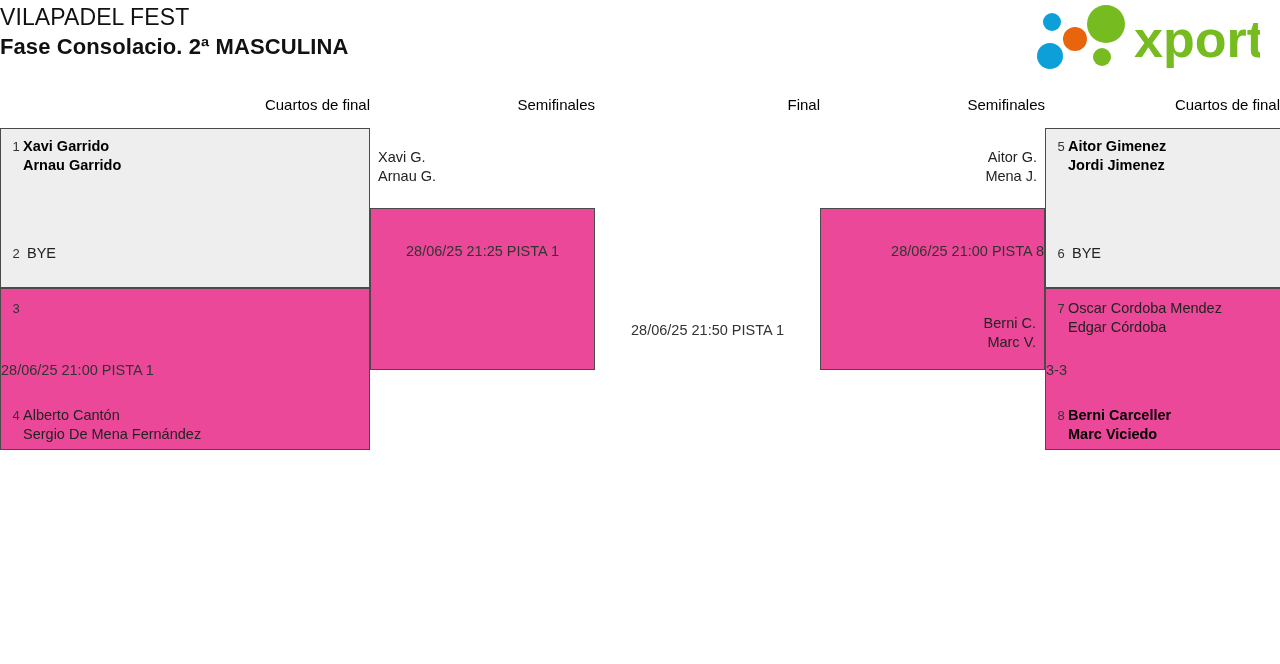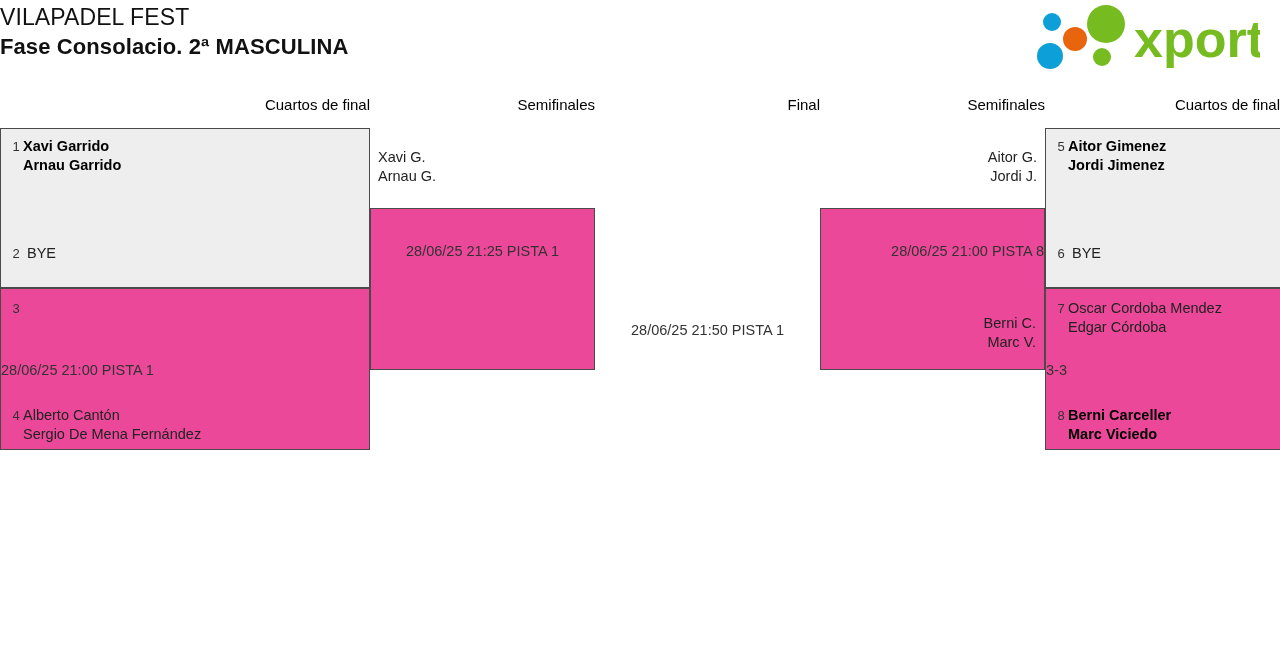--- a/index.html
+++ b/index.html
@@ -114,21 +114,21 @@
     <div class="meta" style="left:0px; top:34px; width:100%; text-align:center;">28/06/25 21:25 PISTA 1</div>
   </div>
 
   <div class="mbox noborder" style="left:595px; top:310px; width:225px; height:42px;">
     <div class="meta" style="left:0px; top:12px; width:100%; text-align:center;">28/06/25 21:50 PISTA 1</div>
   </div>
 
   <div class="mbox noborder" style="left:820px; top:140px; width:225px; height:60px;">
     <div class="names rt" style="position:absolute; right:8px; top:8px;">
       <span>Aitor G.</span><br>
-      <span>Jordi J.</span>
+      <span>Mena J.</span>
     </div>
   </div>
   <div class="mbox white" style="left:820px; top:208px; width:225px; height:162px;">
     <div class="meta" style="left:0px; top:34px; width:100%; text-align:right;">28/06/25 21:00 PISTA 8</div>
     <div class="names rt" style="position:absolute; right:8px; top:105px;">
       <span>Berni C.</span><br>
       <span>Marc V.</span>
     </div>
   </div>
 

